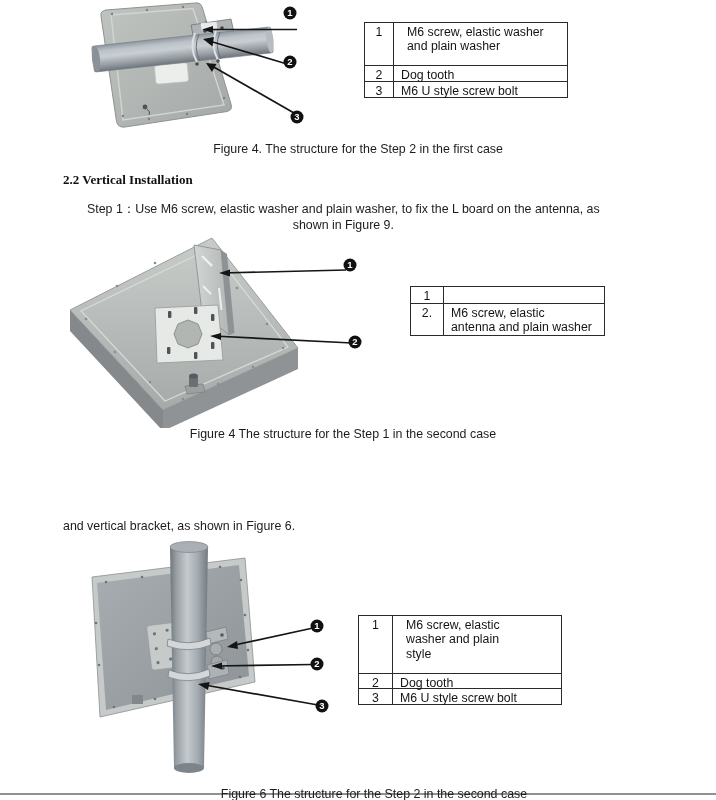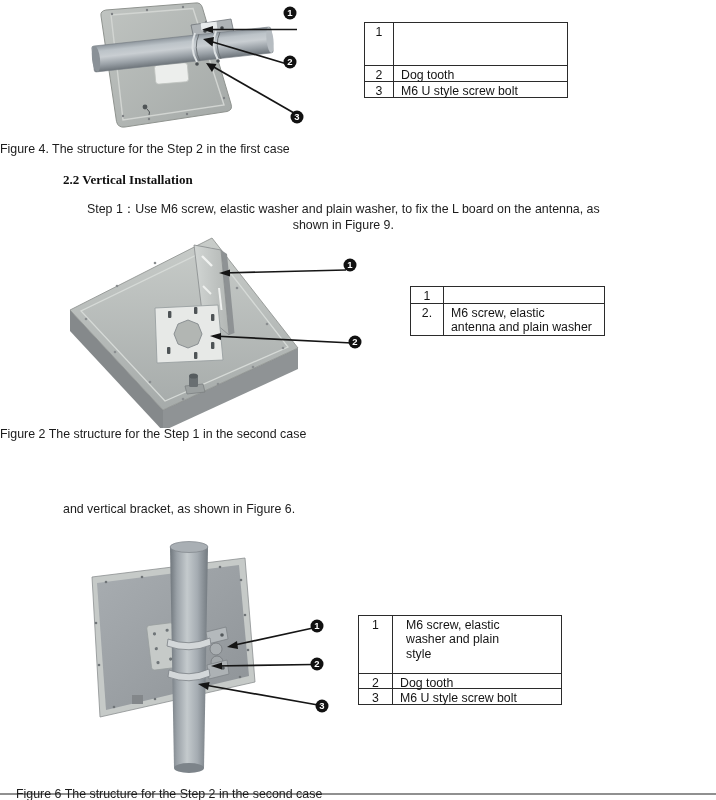--- a/index.html
+++ b/index.html
@@ -1,20 +1,20 @@
 <!DOCTYPE html>
 <html><head>
 <meta charset="utf-8">
 <style>
   html,body{margin:0;padding:0;}
   body{width:716px;height:800px;overflow:hidden;background:#ffffff;}
   .page{position:relative;width:716px;height:800px;background:#ffffff;
         font-family:"Liberation Sans","DejaVu Sans",sans-serif;color:#1f1f1f;}
   .abs{position:absolute;}
-  .caption{font-size:12.4px;white-space:nowrap;color:#1c1c1c;}
+  .caption{font-size:12.4px;white-space:nowrap;text-align:center;color:#1c1c1c;}
   .heading{font-family:"Liberation Serif","DejaVu Serif",serif;font-weight:bold;
            font-size:13px;white-space:nowrap;color:#111;}
   .para{font-size:12.4px;line-height:15.5px;white-space:nowrap;color:#1c1c1c;}
   .pline{display:block;text-align:center;}
   .tbl{position:absolute;border:1px solid #2b2b2b;font-size:12.3px;line-height:14.3px;
        color:#141414;background:#fff;}
   .trow{display:flex;border-top:1px solid #2b2b2b;box-sizing:border-box;}
   .trow:first-child{border-top:none;}
   .tnum{border-right:1px solid #2b2b2b;text-align:center;padding-top:2px;flex:0 0 auto;}
   .tdesc{flex:1 1 auto;padding:2px 3px 0 7px;}
@@ -108,20 +108,24 @@
       <g>
         <circle cx="212" cy="117" r="6.5" fill="#111"></circle>
         <text x="212" y="120.4" font-size="9.5" font-weight="bold" fill="#fff" text-anchor="middle">3</text>
       </g>
     </g>
   </svg>
 
   <div class="tbl" style="left:364px;top:22px;width:202px">
     <div class="trow" style="height:42px">
       <div class="tnum" style="width:28px">1</div>
+      <div class="tdesc indent">
+        <div>M6 screw, elastic washer</div>
+        <div>and plain washer</div>
+      </div>
     </div>
     <div class="trow" style="height:16px">
       <div class="tnum" style="width:28px">2</div>
       <div class="tdesc">
         <div>Dog tooth</div>
       </div>
     </div>
     <div class="trow" style="height:16px">
       <div class="tnum" style="width:28px">3</div>
       <div class="tdesc">
@@ -220,23 +224,23 @@
     </div>
     <div class="trow" style="height:32px">
       <div class="tnum" style="width:32px">2.</div>
       <div class="tdesc">
         <div>M6 screw, elastic</div>
         <div>antenna and plain washer</div>
       </div>
     </div>
   </div>
 
-  <div class="abs caption" style="left:0;top:427px;width:686px">Figure 2 The structure for the Step 1 in the second case</div>
-
-  <div class="abs para" style="left:63px;top:502px">and vertical bracket, as shown in Figure 6.</div>
+  <div class="abs caption" style="left:0;top:427px;width:686px">Figure 4 The structure for the Step 1 in the second case</div>
+
+  <div class="abs para" style="left:63px;top:519px">and vertical bracket, as shown in Figure 6.</div>
 
   <svg class="abs" style="left:80px;top:535px" width="255" height="265" viewBox="0 0 255 265">
     <defs>
       <linearGradient id="g6panel" x1="0" y1="0" x2="1" y2="1">
         <stop offset="0" stop-color="#a8adb1"></stop>
           <stop offset="1" stop-color="#8e9397"></stop>
       </linearGradient>
       <linearGradient id="g6pole" x1="0" y1="0" x2="1" y2="0">
         <stop offset="0" stop-color="#6f767c"></stop>
           <stop offset="0.18" stop-color="#9aa1a7"></stop>

